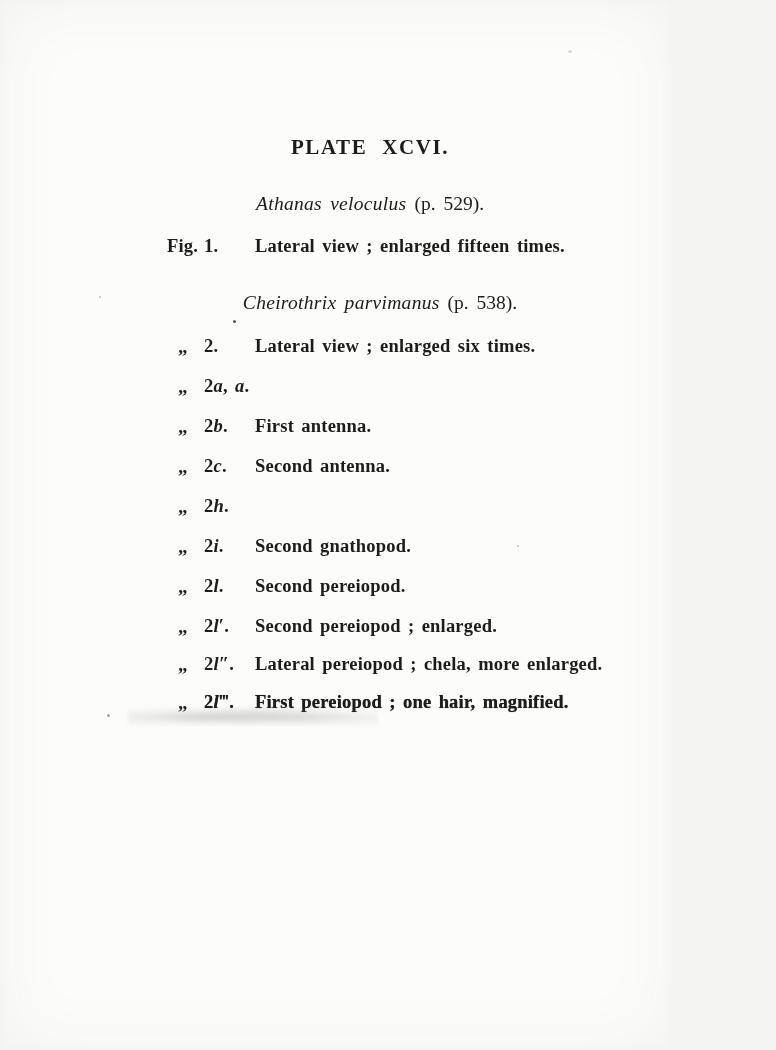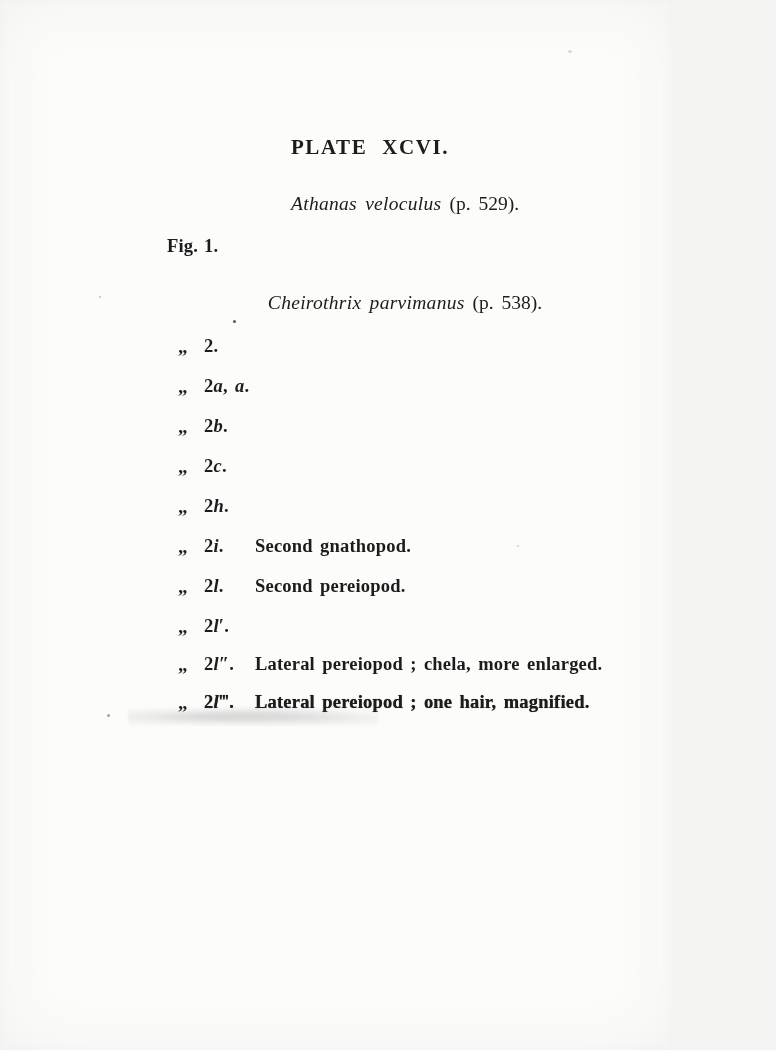--- a/index.html
+++ b/index.html
@@ -20,23 +20,23 @@
   }
   .center-line{
     position:absolute;left:0;width:740px;text-align:center;
     white-space:nowrap;
   }
   .plate-title{
     top:135px;
     font-size:21px;font-weight:700;
     letter-spacing:1.6px;word-spacing:8px;
   }
-  .heading{font-size:19.5px;word-spacing:3px;padding-left:35px;}
+  .heading{font-size:19.5px;word-spacing:3px;}
   .section-0 .heading{top:193px;}
-  .section-1 .heading{top:292px;}
+  .section-1 .heading{top:292px;margin-left:10px;}
   .species{font-style:italic;letter-spacing:0.3px;}
   .pageref{font-style:normal;}
   .rows{position:absolute;left:167px;}
   .section-0 .rows{top:236px;}
   .section-1 .rows{top:336px;}
   .row{
     display:grid;grid-template-columns:37px 51px auto;
     height:40px;align-items:start;
     font-size:18.5px;word-spacing:2.5px;letter-spacing:0.2px;
     white-space:nowrap;
@@ -72,69 +72,74 @@
 <div class="page">
   <div class="center-line plate-title">PLATE XCVI.</div>
 
   <div>
       <div class="section section-0">
         <div class="center-line heading"><span class="species">Athanas veloculus</span><span class="pageref"> (p. 529).</span></div>
         <div class="rows">
           <div class="row">
             <span class="lead">Fig.</span>
             <span class="label">1.</span>
+            <span class="desc">Lateral view ; enlarged fifteen times.</span>
           </div>
         </div>
       </div>
       <div class="section section-1">
         <div class="center-line heading"><span class="species">Cheirothrix parvimanus</span><span class="pageref"> (p. 538).</span></div>
         <div class="rows">
           <div class="row">
             <span class="lead q">„</span>
             <span class="label">2.</span>
+            <span class="desc">Lateral view ; enlarged six times.</span>
           </div>
           <div class="row">
             <span class="lead q">„</span>
             <span class="label">2<i>a</i>, <i>a</i>.</span>
           </div>
           <div class="row">
             <span class="lead q">„</span>
             <span class="label">2<i>b</i>.</span>
+            <span class="desc">First antenna.</span>
           </div>
           <div class="row">
             <span class="lead q">„</span>
             <span class="label">2<i>c</i>.</span>
+            <span class="desc">Second antenna.</span>
           </div>
           <div class="row">
             <span class="lead q">„</span>
             <span class="label">2<i>h</i>.</span>
           </div>
           <div class="row">
             <span class="lead q">„</span>
             <span class="label">2<i>i</i>.</span>
             <span class="desc">Second gnathopod.</span>
           </div>
           <div class="row">
             <span class="lead q">„</span>
             <span class="label">2<i>l</i>.</span>
             <span class="desc">Second pereiopod.</span>
           </div>
           <div class="row">
             <span class="lead q">„</span>
             <span class="label">2<i>l</i>′.</span>
+            <span class="desc">Second pereiopod ; enlarged.</span>
           </div>
           <div class="row">
             <span class="lead q">„</span>
             <span class="label">2<i>l</i>″.</span>
             <span class="desc">Lateral pereiopod ; chela, more enlarged.</span>
           </div>
           <div class="row">
             <span class="lead q">„</span>
             <span class="label">2<i>l</i>‴.</span>
-            <span class="desc">Lateral pereiopod ; one hair, magnified.</span>
+            <span class="desc">First pereiopod ; one hair, magnified.</span>
           </div>
         </div>
       </div>
     </div>
 
   <div class="smudge"></div>
   <div class="speck speck-a"></div>
   <div class="speck speck-b"></div>
   <div class="speck speck-c"></div>
   <div class="speck speck-d"></div>

